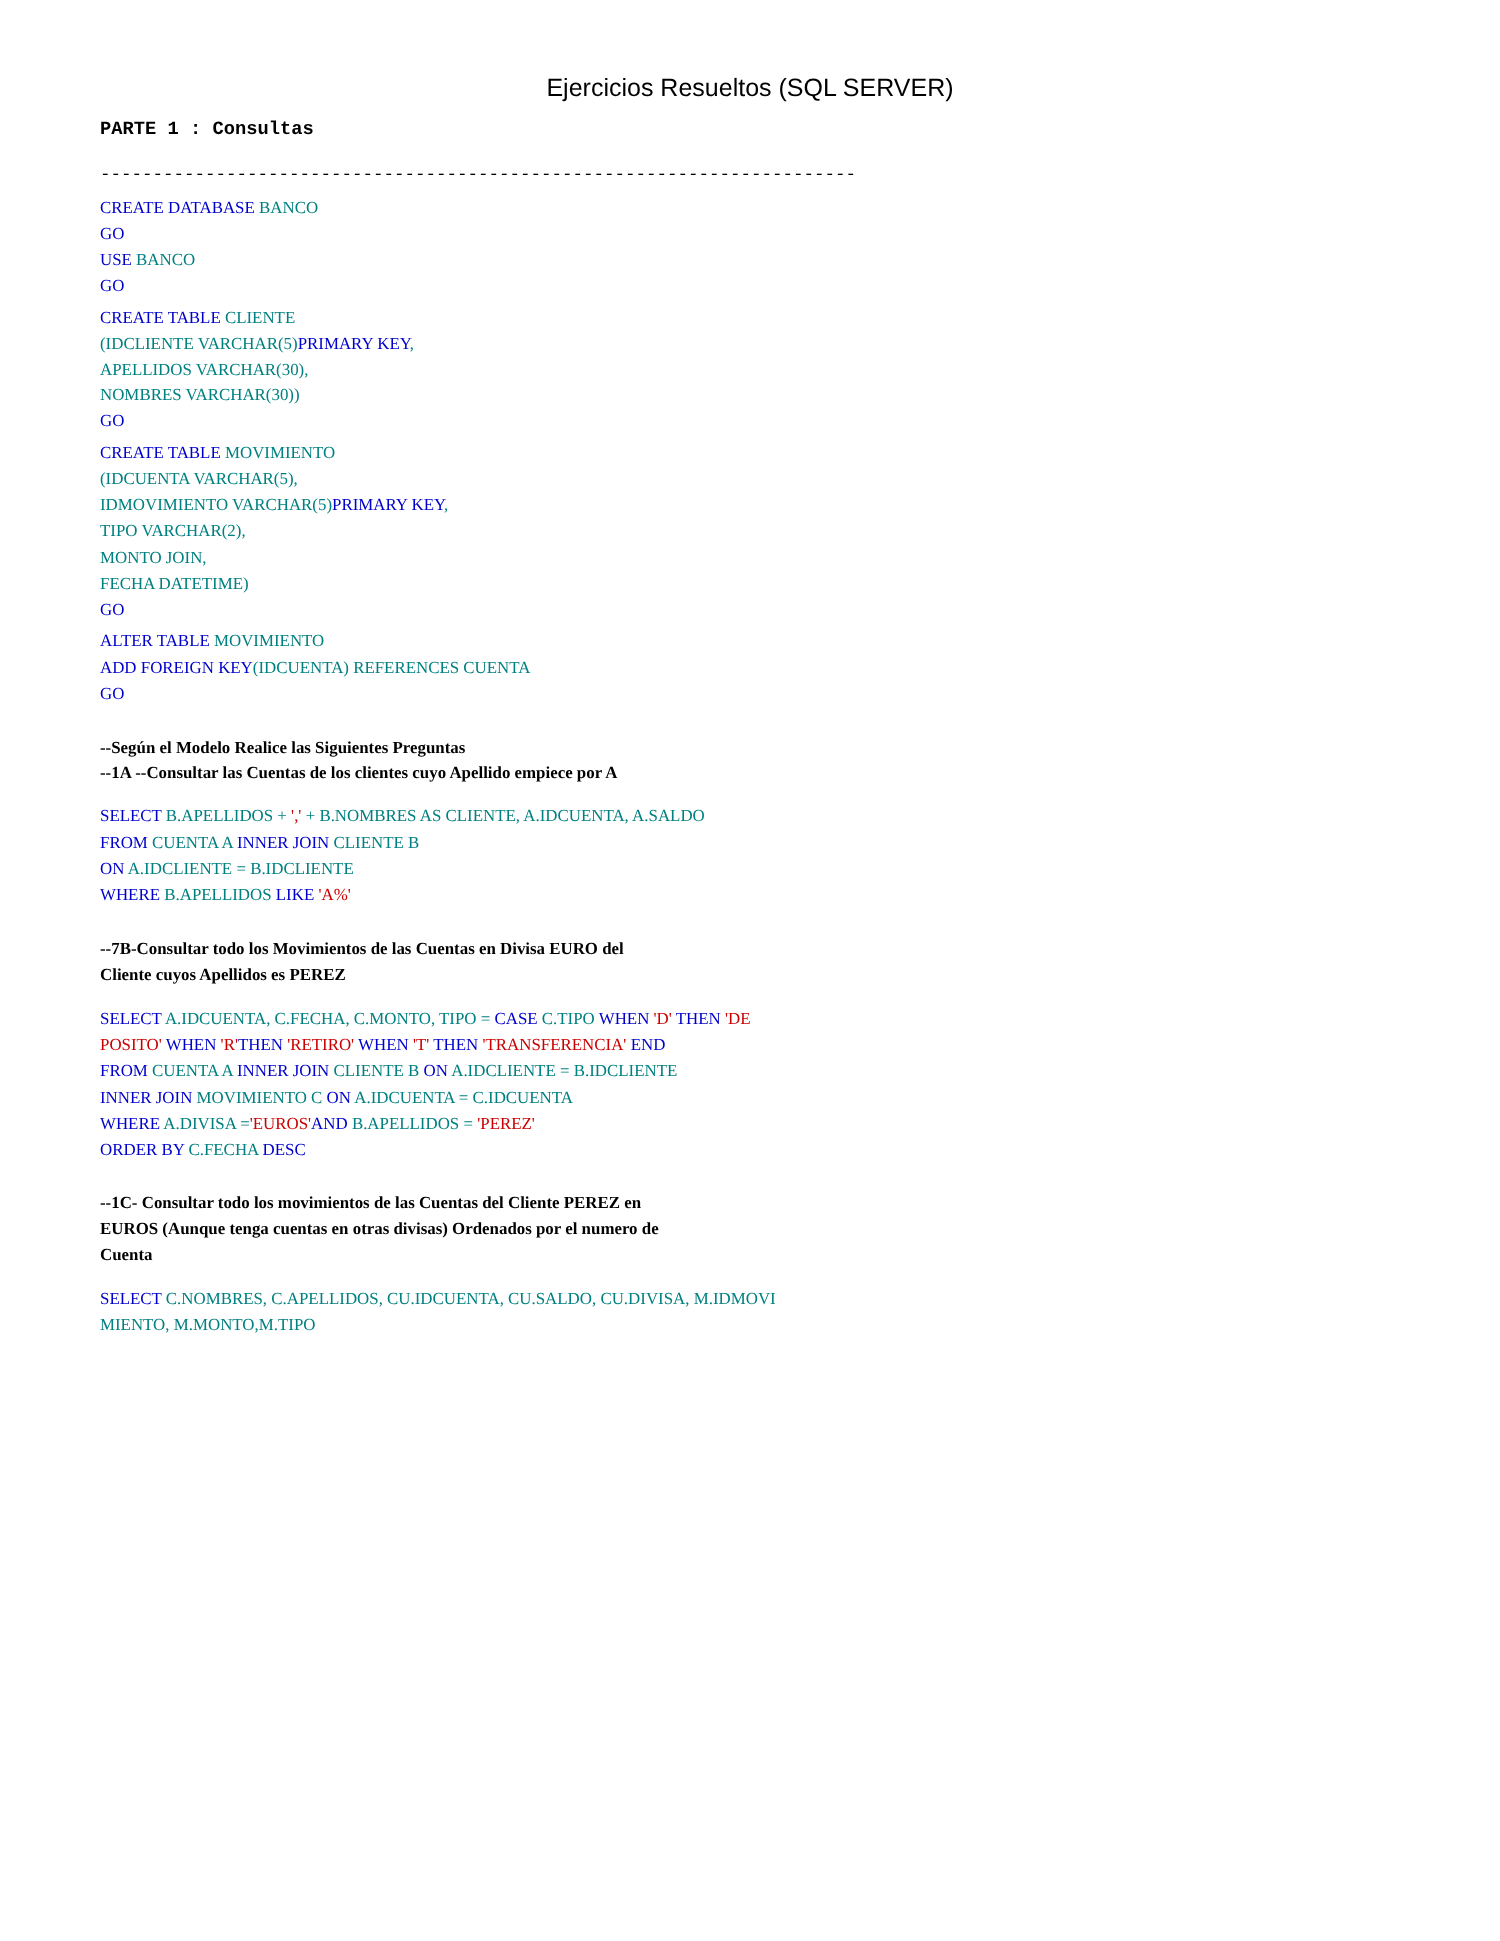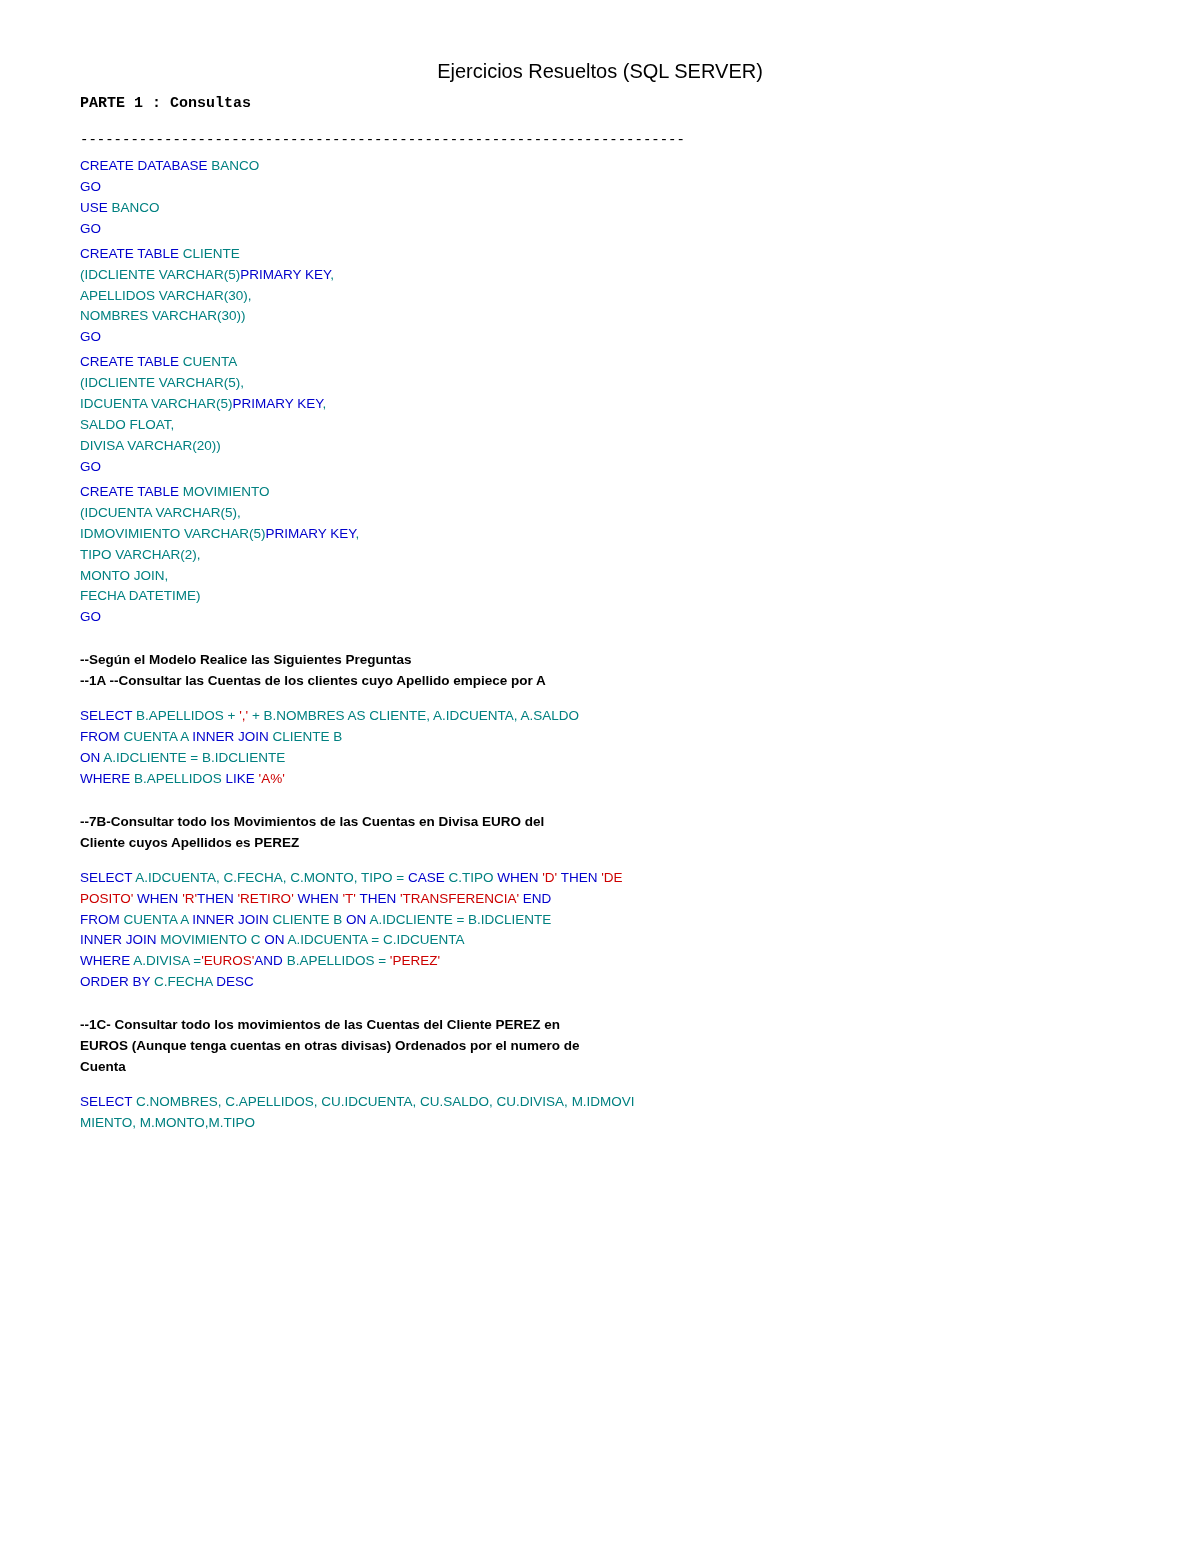--- a/index.html
+++ b/index.html
@@ -32,21 +32,21 @@
       margin-bottom: 20px;
     }
     .divider {
       color: #000000;
       font-family: 'Courier New', Courier, monospace;
       font-size: 14px;
       margin-bottom: 8px;
       letter-spacing: 0;
     }
     .code-block {
-      font-family: Liberation Sans, sans-serif;
+      font-family: Liberation Serif, serif;
       font-size: 13.5px;
       line-height: 1.55;
       margin-bottom: 4px;
     }
     .kw-blue {
       color: #0000cc;
     }
     .kw-teal {
       color: #008080;
     }
@@ -86,36 +86,33 @@
 <span class="kw-blue">GO</span>
 <span class="kw-blue">USE</span> <span class="kw-teal">BANCO</span>
 <span class="kw-blue">GO</span></pre>
 
   <pre class="code-block"><span class="kw-blue">CREATE</span> <span class="kw-blue">TABLE</span> <span class="kw-teal">CLIENTE</span>
 <span class="kw-teal">(IDCLIENTE VARCHAR(5)</span><span class="kw-blue">PRIMARY KEY</span><span class="kw-teal">,</span>
 <span class="kw-teal">APELLIDOS VARCHAR(30),</span>
 <span class="kw-teal">NOMBRES VARCHAR(30))</span>
 <span class="kw-blue">GO</span></pre>
 
-  <pre class="code-block"><span class="kw-blue">CREATE</span> <span class="kw-blue">TABLE</span> <span class="kw-teal">CUENTA</span>
-<span class="kw-teal">(IDCLIENTE VARCHAR(5),</span>
-<span class="kw-teal">IDCUENTA VARCHAR(5)</span><span class="kw-blue">PRIMARY KEY</span><span class="kw-teal">,</span>
-<span class="kw-teal">SALDO FLOAT,</span>
-<span class="kw-teal">DIVISA VARCHAR(20))</span>
-<span class="kw-blue">GO</span></pre>
 
   <pre class="code-block"><span class="kw-blue">CREATE</span> <span class="kw-blue">TABLE</span> <span class="kw-teal">MOVIMIENTO</span>
 <span class="kw-teal">(IDCUENTA VARCHAR(5),</span>
 <span class="kw-teal">IDMOVIMIENTO VARCHAR(5)</span><span class="kw-blue">PRIMARY KEY</span><span class="kw-teal">,</span>
 <span class="kw-teal">TIPO VARCHAR(2),</span>
 <span class="kw-teal">MONTO JOIN,</span>
 <span class="kw-teal">FECHA DATETIME)</span>
 <span class="kw-blue">GO</span></pre>
 
 
+  <pre class="code-block"><span class="kw-blue">ALTER TABLE</span> <span class="kw-teal">MOVIMIENTO</span>
+<span class="kw-blue">ADD FOREIGN KEY</span><span class="kw-teal">(IDCUENTA) REFERENCES CUENTA</span>
+<span class="kw-blue">GO</span></pre>
 
   <div class="spacer-lg"></div>
 
   <pre class="code-block comment-bold">--Según el Modelo Realice las Siguientes Preguntas
 --1A --Consultar las Cuentas de los clientes cuyo Apellido empiece por A</pre>
 
   <div class="spacer"></div>
 
   <pre class="code-block"><span class="kw-blue">SELECT</span> <span class="kw-teal">B.APELLIDOS + </span><span class="str-red">','</span><span class="kw-teal"> + B.NOMBRES AS CLIENTE, A.IDCUENTA, A.SALDO</span>
 <span class="kw-blue">FROM</span> <span class="kw-teal">CUENTA A </span><span class="kw-blue">INNER JOIN</span> <span class="kw-teal">CLIENTE B</span>

